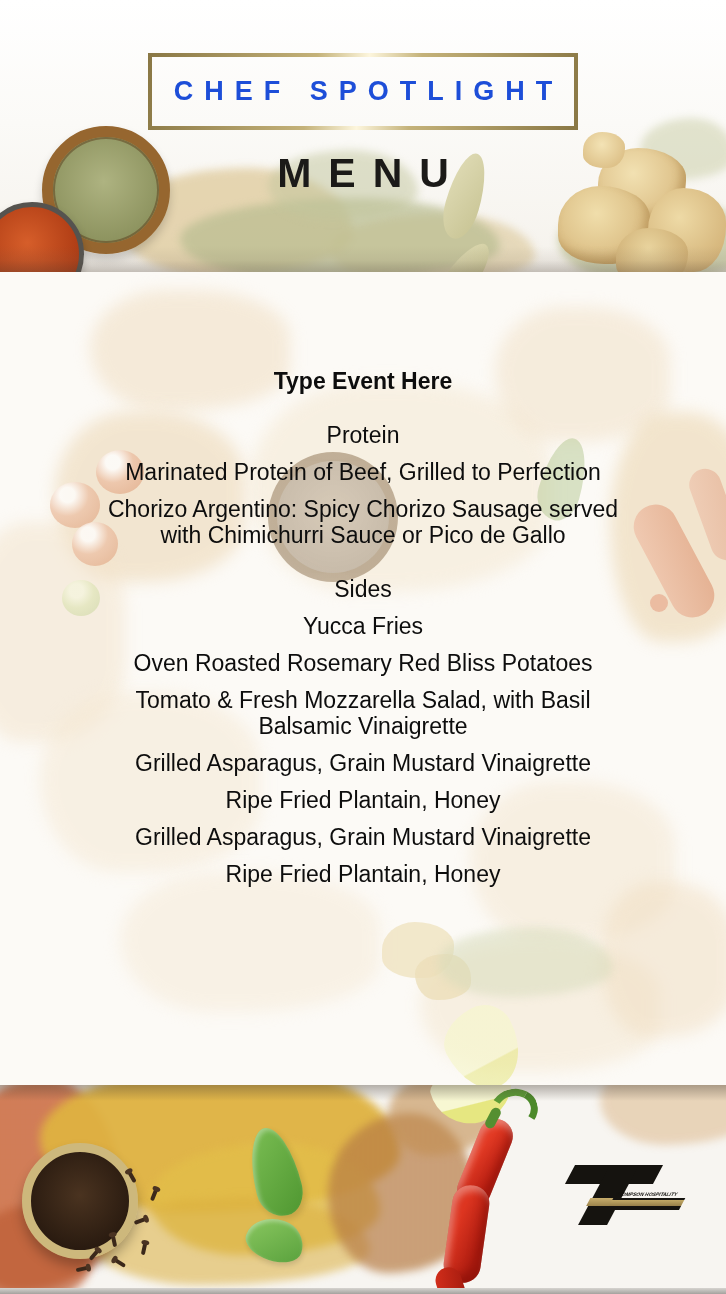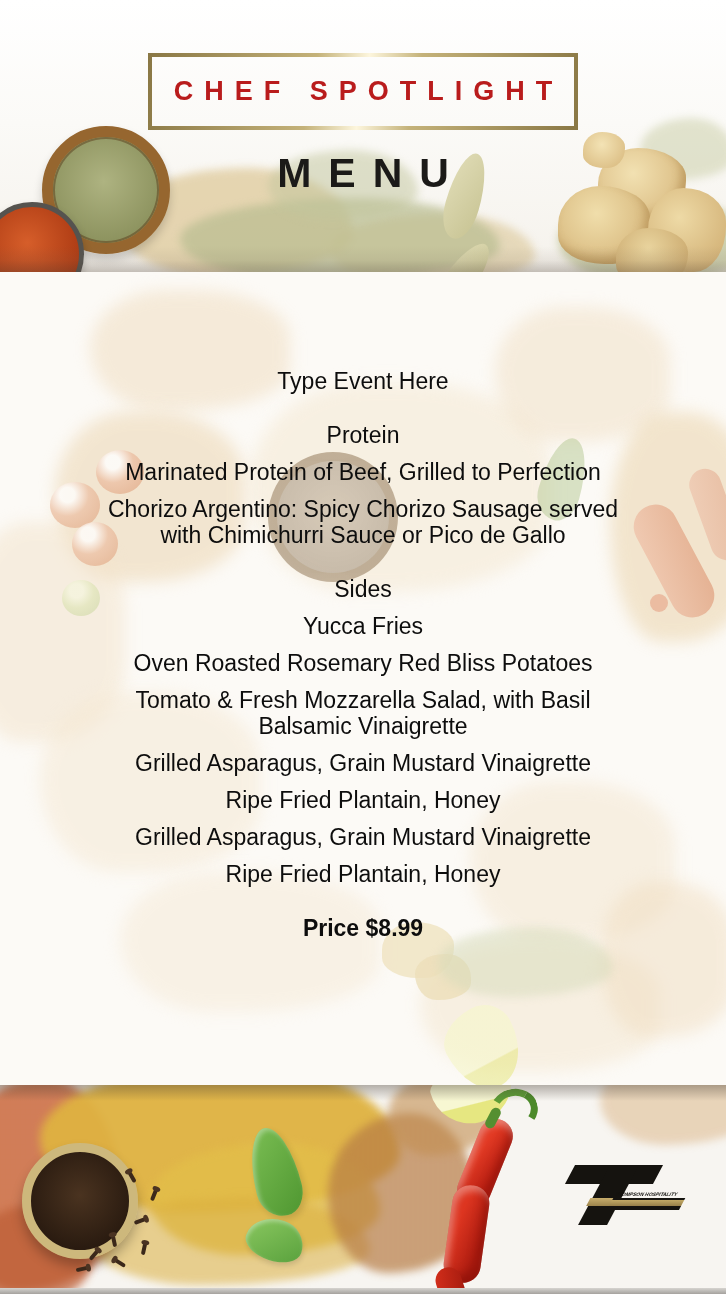--- a/index.html
+++ b/index.html
@@ -29,28 +29,28 @@
   .blob{position:absolute;border-radius:50% 60% 45% 55%/55% 45% 60% 40%;}
   .clove{position:absolute;width:4px;height:12px;background:#3b281a;border-radius:2px;}
   .clove::after{content:"";position:absolute;left:-2px;top:-3px;width:8px;height:5px;background:#4a3322;border-radius:50%;}
 
   
   .badge-box{
     position:absolute;left:148px;top:53px;width:430px;height:77px;box-sizing:border-box;
     border:4px solid;z-index:6;display:flex;align-items:center;justify-content:center;
     border-image:linear-gradient(100deg,#8a7845 0%,#c4b279 38%,#fdf6dd 50%,#c4b279 62%,#8a7845 100%) 1;
   }
-  .badge-text{font-size:27px;font-weight:800;letter-spacing:11px;text-indent:11px;color:#b91c1c;}
+  .badge-text{font-size:27px;font-weight:800;letter-spacing:11px;text-indent:11px;color:#1d4ed8;}
   .menu-title{position:absolute;left:0;top:150px;width:726px;text-align:center;z-index:6;
     font-size:41px;font-weight:800;letter-spacing:17px;text-indent:17px;color:#1b1a18;}
 
   
   .content{position:absolute;left:102px;top:368px;width:522px;text-align:center;z-index:6;
     font-size:23px;line-height:26px;}
-  .event-title{font-weight:normal;margin:0 0 8px 0;}
+  .event-title{font-weight:bold;margin:0 0 8px 0;}
   .subhead{margin:0;}
   .section-heading{font-weight:normal;margin:28px 0 0 0;}
   .item{margin:11px 0 0 0;}
   .price{font-weight:bold;margin:28px 0 0 0;}
 
   
   .logo{position:absolute;left:556px;top:80px;width:130px;height:62px;z-index:3;}
   .logo .tbar{position:absolute;left:14px;top:0;width:88px;height:19px;background:#15130f;transform:skewX(-28deg);}
   .logo .tstem{position:absolute;left:38px;top:0;width:29px;height:60px;background:#15130f;transform:skewX(-28deg);}
   .logo .tstem .gold{position:absolute;left:-2px;top:33px;width:34px;height:8px;background:linear-gradient(#c7ad6c,#9c844c);}
@@ -201,17 +201,16 @@
 
     <div class="section-heading">Sides</div>
     <div class="item">Yucca Fries</div>
     <div class="item">Oven Roasted Rosemary Red Bliss Potatoes</div>
     <div class="item">Tomato &amp; Fresh Mozzarella Salad, with Basil Balsamic Vinaigrette</div>
     <div class="item">Grilled Asparagus, Grain Mustard Vinaigrette</div>
     <div class="item">Ripe Fried Plantain, Honey</div>
     <div class="item">Grilled Asparagus, Grain Mustard Vinaigrette</div>
     <div class="item">Ripe Fried Plantain, Honey</div>
 
-    <div class="price">Price $8.99</div>
   </div>
 
   <div class="bottom-strip"></div>
 </div>
 
 </body></html>

